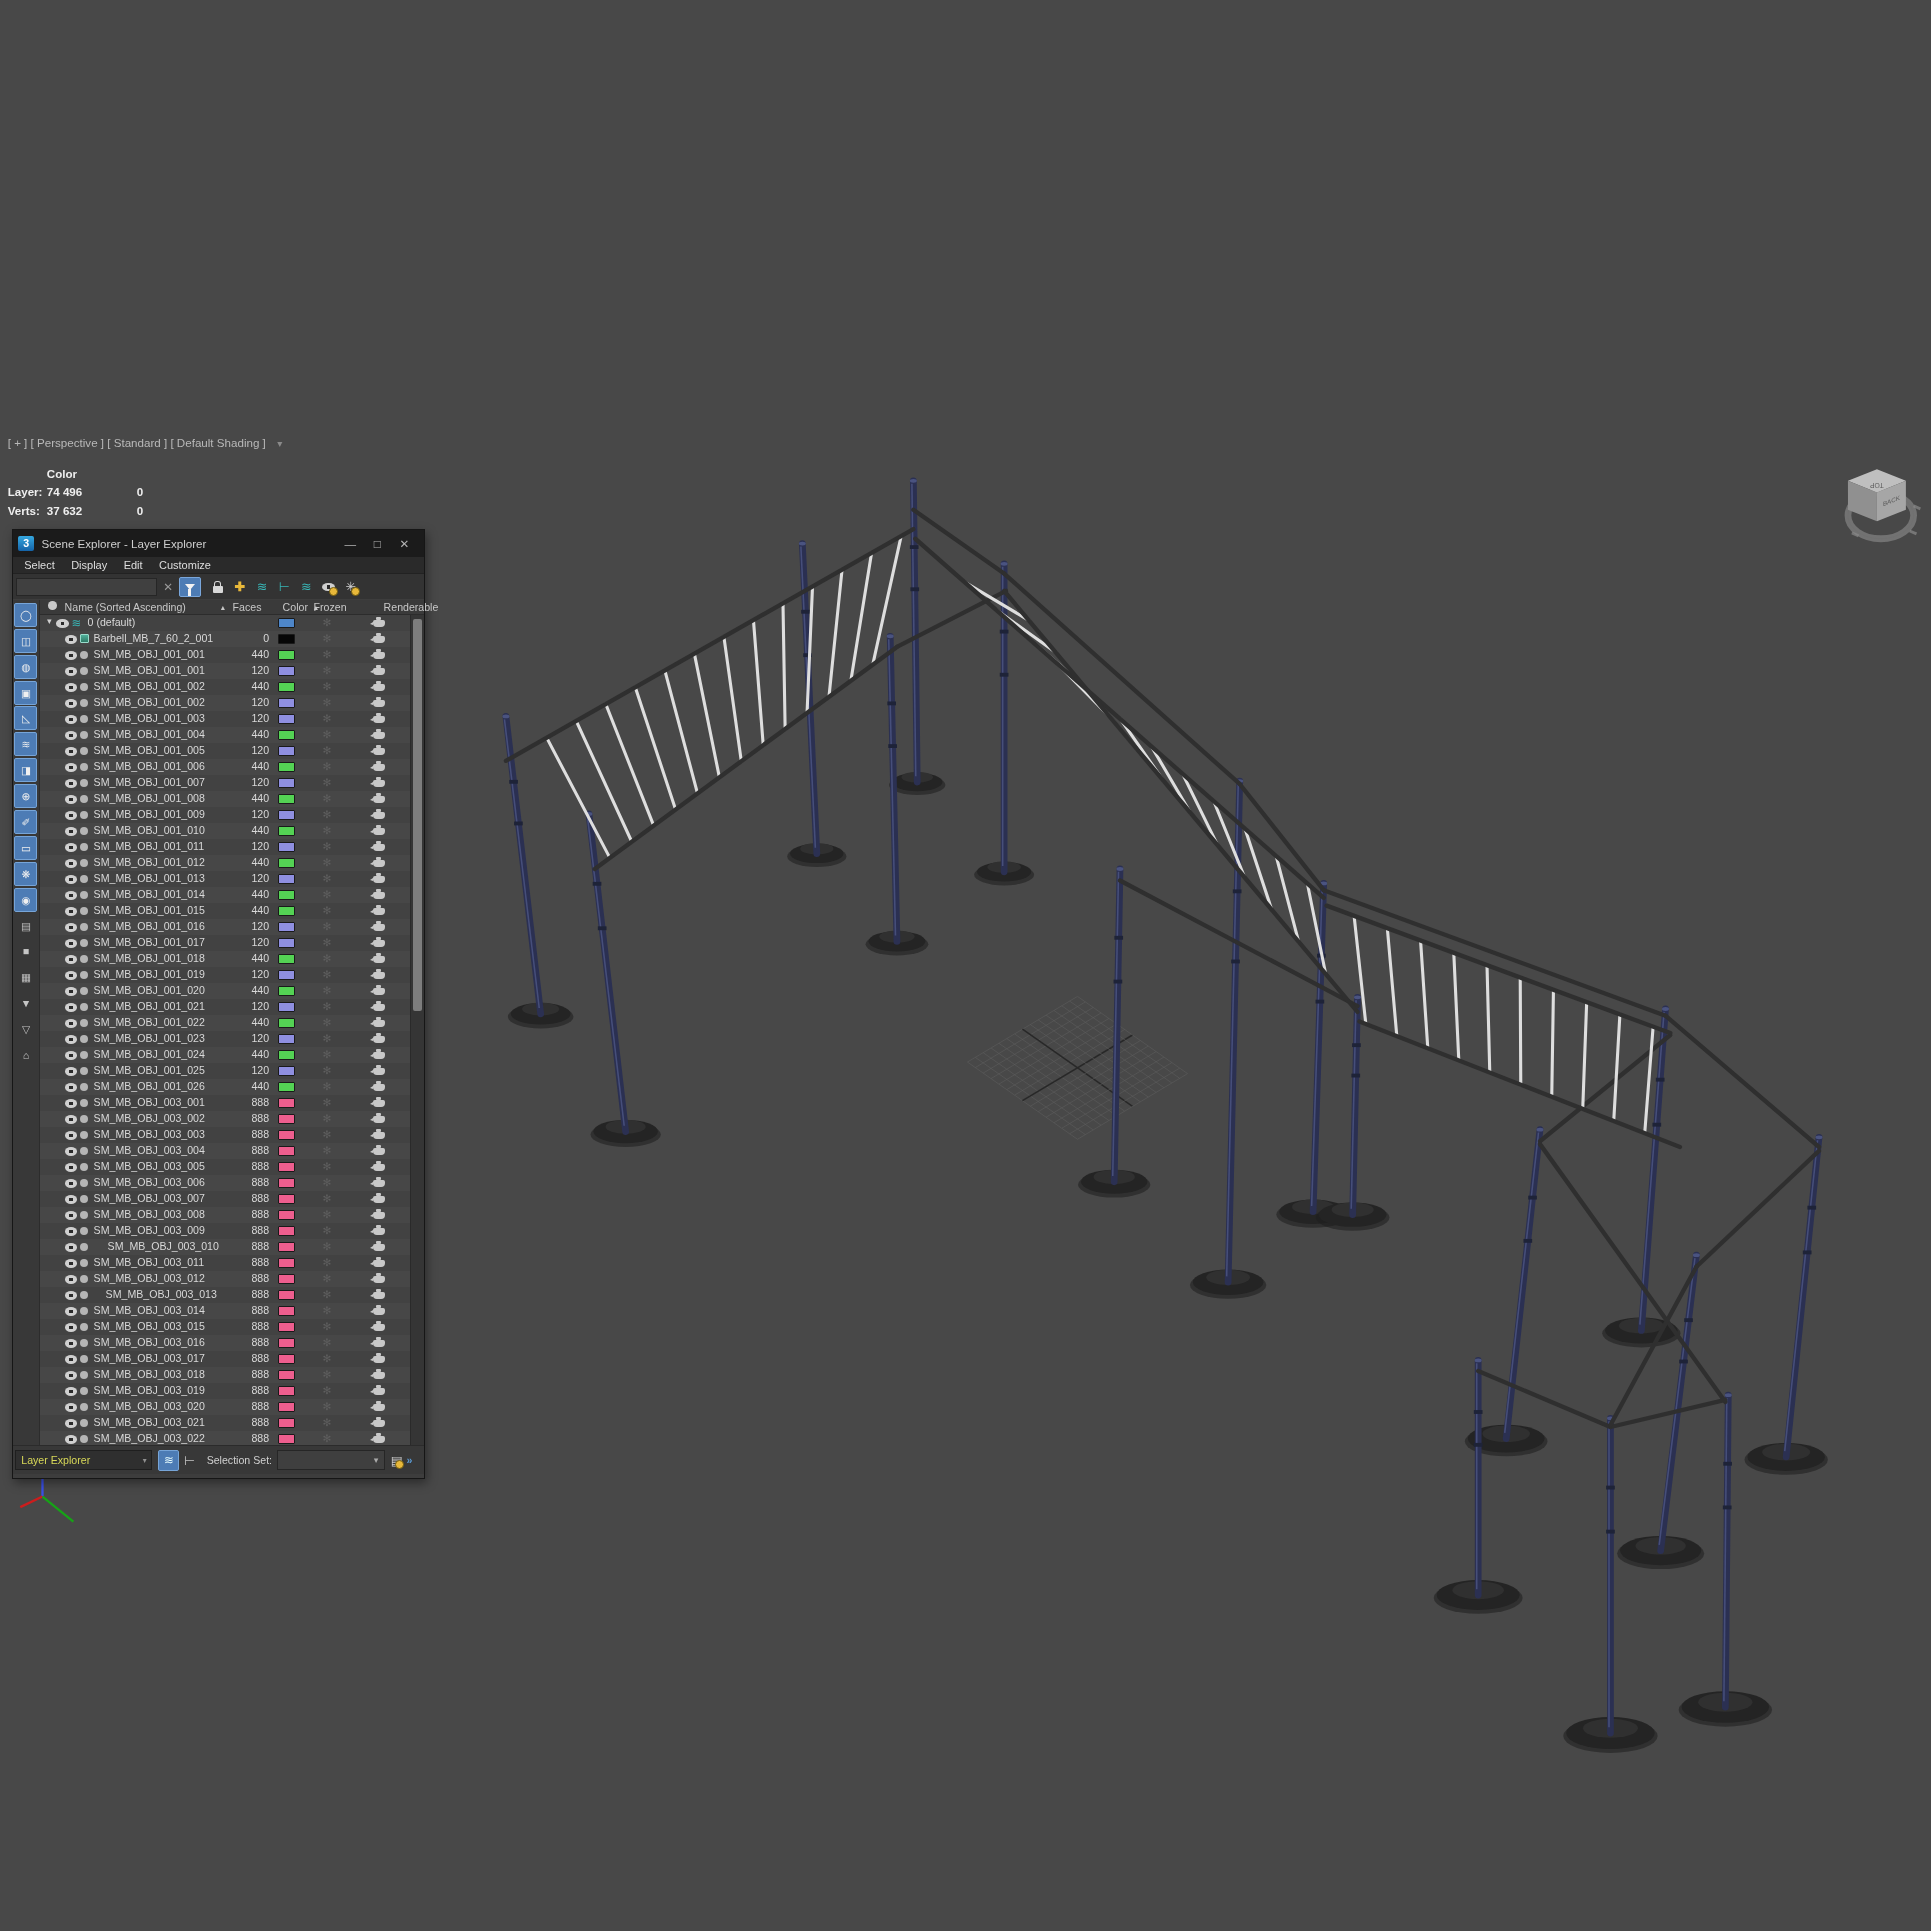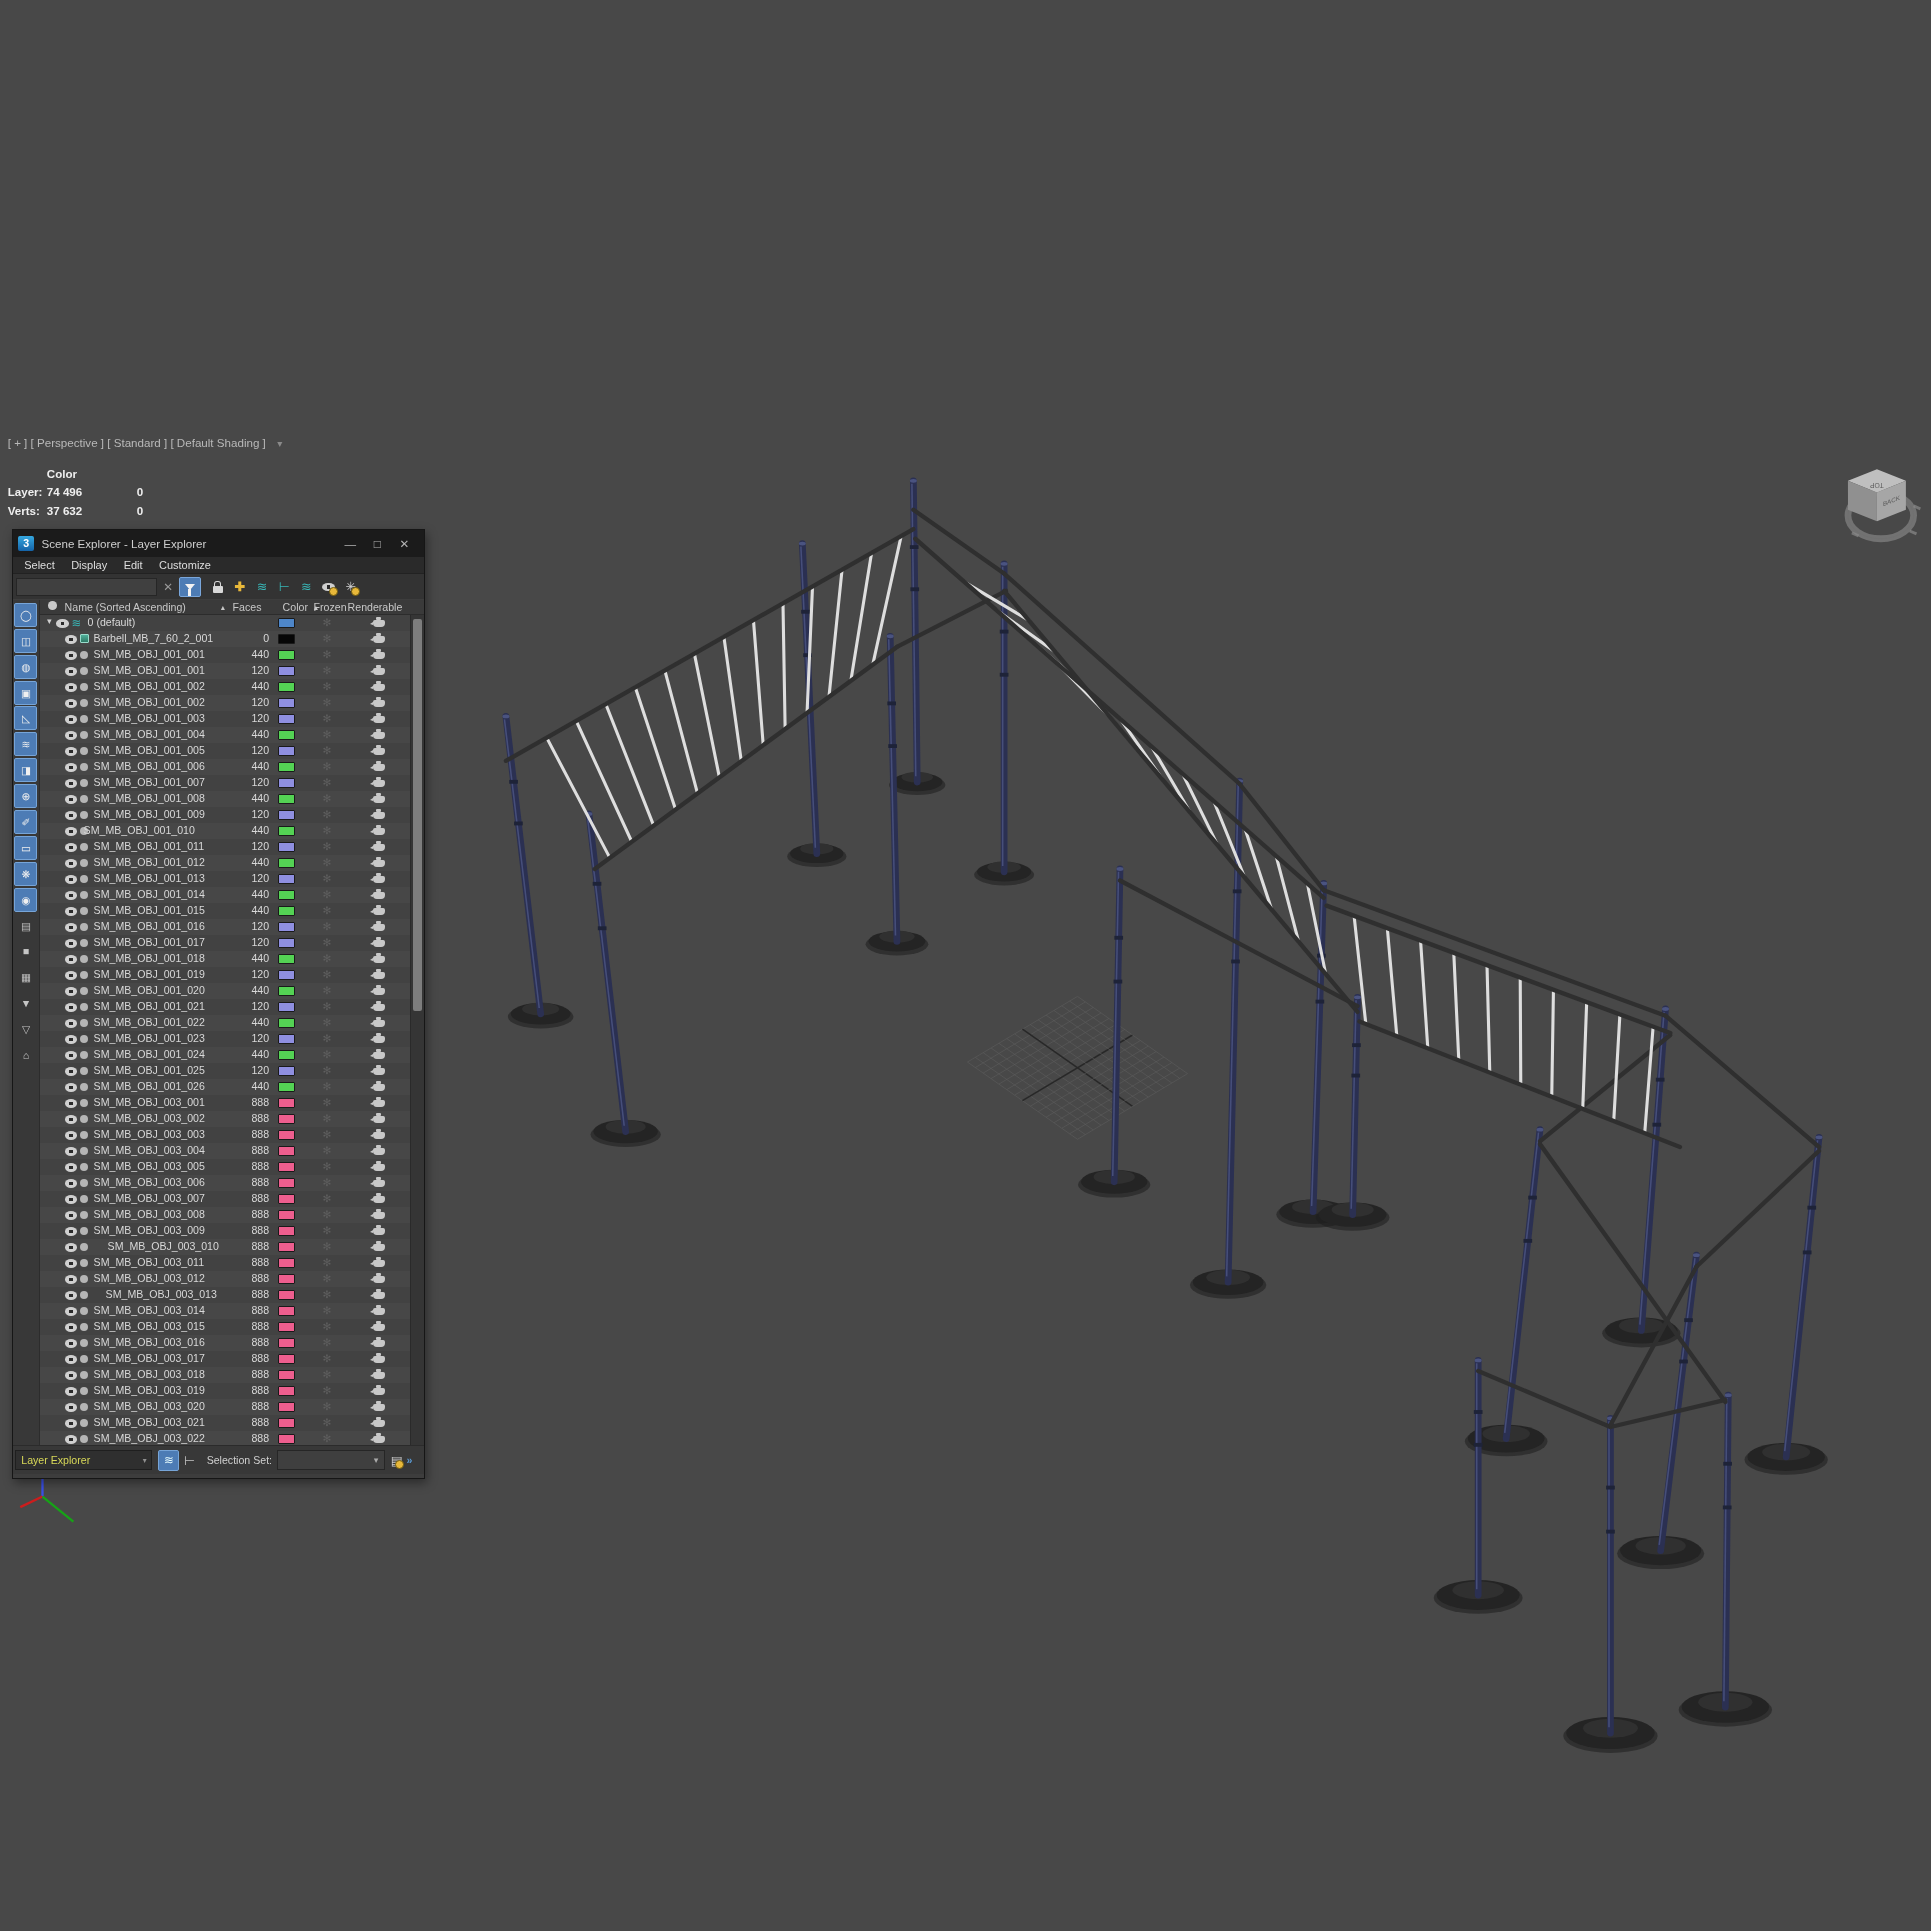--- a/index.html
+++ b/index.html
@@ -397,21 +397,21 @@
         </div>
       <div class="main">
         <div class="lhead">
           <span class="hcirc"></span>
           <span style="left:25px">Name (Sorted Ascending)</span>
           <span style="left:180px;font-size:6.8px;top:3.9px">▲</span>
           <span style="left:193px">Faces</span>
           <span style="left:243px">Color</span>
           <span style="left:273px;font-size:6.8px;top:3.9px">▲</span>
           <span style="left:274px">Frozen</span>
-          <span style="left:308px">Renderable</span>
+          <span style="left:344px">Renderable</span>
         </div>
         <div class="rows" id="rows">
             <div class="row" style="background: rgb(66, 66, 66);">
               <span class="arr">▼</span>
               <span class="reye i-eye" style="left:16.4px"></span>
               <span class="stackico" style="left:32px">≋</span>
               <span class="nm" style="left:48px">0 (default)</span>
               <span class="fc"></span>
               <span class="chip" style="background:#4e86c8"></span>
               <span class="flake">✻</span>
@@ -521,21 +521,21 @@
               <span class="i-dot" style="left:40px"></span>
               <span class="nm" style="left:54px">SM_MB_OBJ_001_009</span>
               <span class="fc">120</span>
               <span class="chip" style="background:#8f8fe0"></span>
               <span class="flake">✻</span>
               <span class="i-teapot"></span>
             </div>
             <div class="row" style="background: rgb(71, 71, 71);">
               <span class="reye i-eye" style="left:25px"></span>
               <span class="i-dot" style="left:40px"></span>
-              <span class="nm" style="left:44px">SM_MB_OBJ_001_010</span>
+              <span class="nm" style="left:54px">SM_MB_OBJ_001_010</span>
               <span class="fc">440</span>
               <span class="chip" style="background:#54d254"></span>
               <span class="flake">✻</span>
               <span class="i-teapot"></span>
             </div>
             <div class="row" style="background: rgb(66, 66, 66);">
               <span class="reye i-eye" style="left:25px"></span>
               <span class="i-dot" style="left:40px"></span>
               <span class="nm" style="left:54px">SM_MB_OBJ_001_011</span>
               <span class="fc">120</span>

